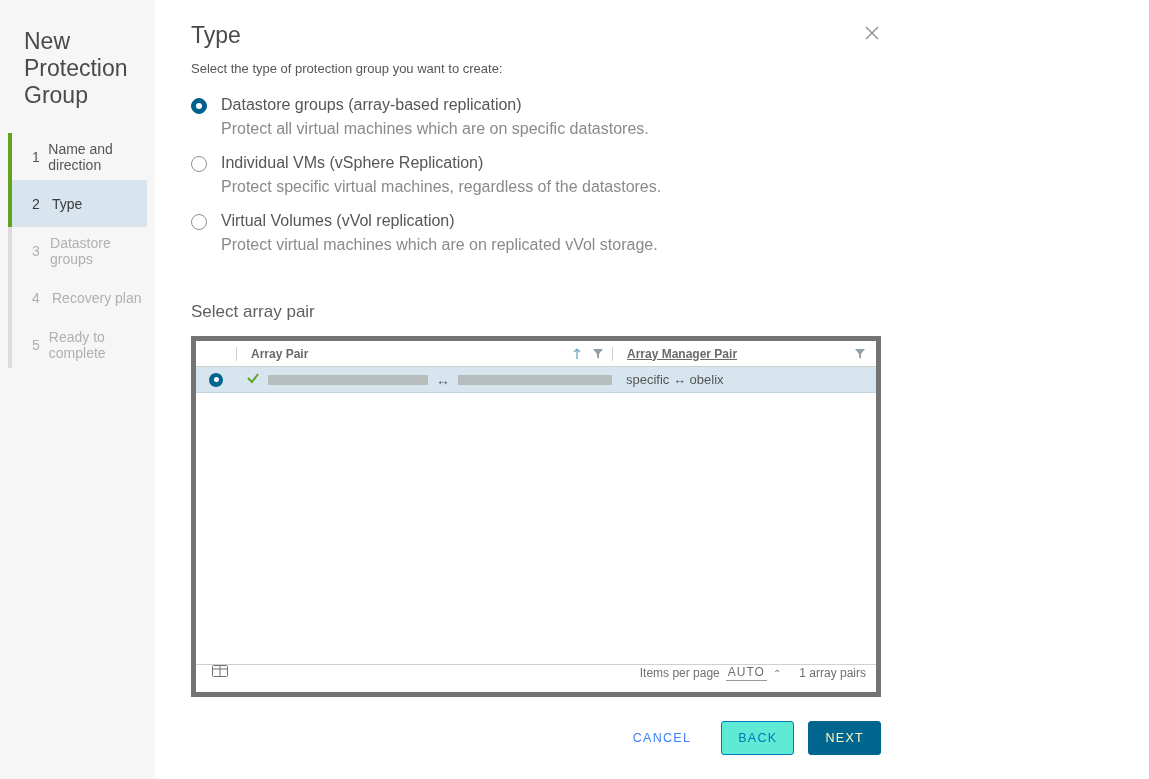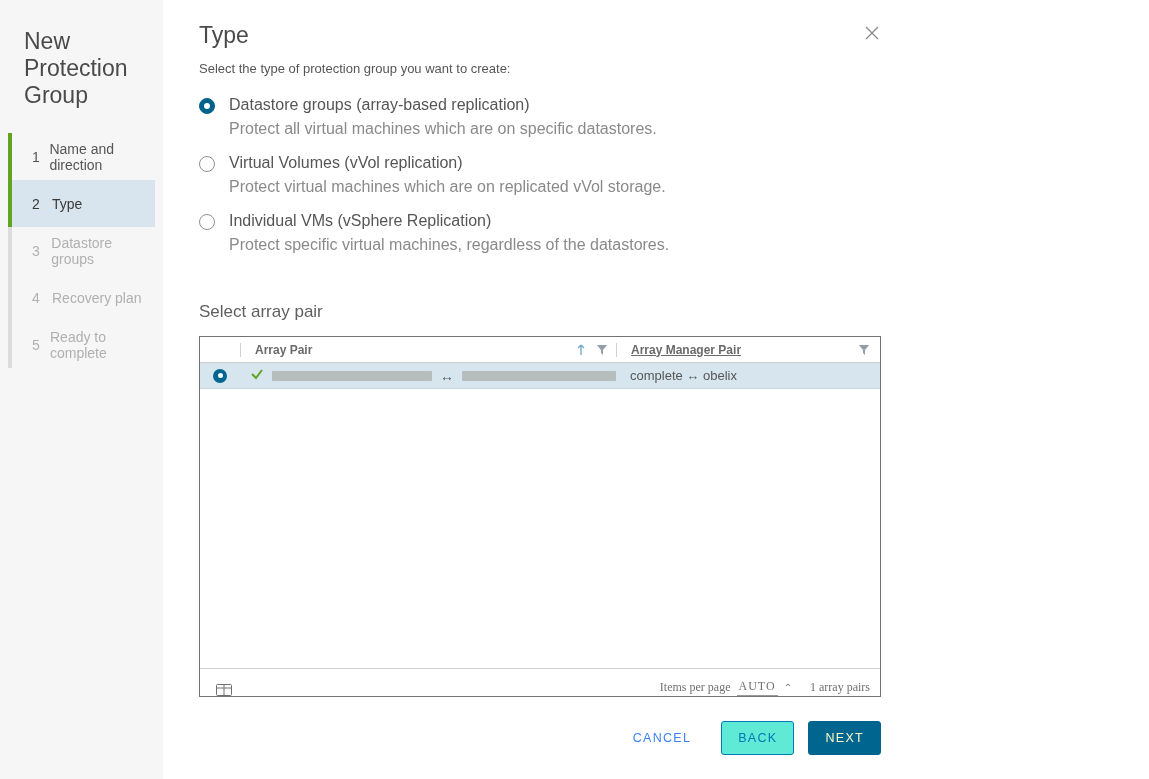--- a/index.html
+++ b/index.html
@@ -91,21 +91,21 @@
   
   .section-title {
     margin-top: 32px;
     font-size: 17px;
     font-weight: 300;
     color: #606060;
   }
 
   .table-wrap {
     margin-top: 14px;
-    border: 1px solid #737373;
+    border: 5px solid #737373;
     display: flex;
     flex-direction: column;
     height: 380px;
   }
   .thead {
     display: flex;
     align-items: center;
     height: 26px;
     border-bottom: 1px solid #d0d0d0;
     font-weight: 600;
@@ -133,25 +133,24 @@
     background: #006690; display: flex; align-items: center; justify-content: center;
   }
   .row-radio::after { content:""; width:5px; height:5px; border-radius:50%; background:#fff; }
   .check { color: #62a420; }
   .redact { height: 10px; background: #b7bcbc; border-radius: 1px; }
   .redact.a { width: 160px; }
   .redact.b { width: 154px; }
   .swap { color: #5c5c5c; font-size: 14px; }
 
   .tfoot {
-    display: flex; align-items: flex-end; justify-content: space-between;
+    display: flex; align-items: flex-start; justify-content: space-between;
     height: 28px; border-top: 1px solid #d0d0d0;
     font-size: 12px; color: #707070;
     padding: 0 10px 0 16px;
-    font-family: Liberation Serif, serif;
   }
   .tfoot .left-icon svg { display: block; }
   .tfoot .right { display: flex; align-items: center; gap: 18px; }
   .pager { display: flex; align-items: center; gap: 6px; }
   .pager-value { border-bottom: 1px solid #9a9a9a; padding: 0 2px 1px 2px; letter-spacing: 1px; }
   .pager-caret { font-size: 10px; color: #707070; }
 
   
   .footer {
     margin-top: auto;
@@ -224,29 +223,29 @@
       <div class="option">
         <span class="radio selected"></span>
         <div class="option-text">
           <div class="label">Datastore groups (array-based replication)</div>
           <div class="hint">Protect all virtual machines which are on specific datastores.</div>
         </div>
       </div>
       <div class="option">
         <span class="radio"></span>
         <div class="option-text">
-          <div class="label">Virtual Volumes (vVol replication)</div>
-          <div class="hint">Protect virtual machines which are on replicated vVol storage.</div>
+          <div class="label">Individual VMs (vSphere Replication)</div>
+          <div class="hint">Protect specific virtual machines, regardless of the datastores.</div>
         </div>
       </div>
       <div class="option">
         <span class="radio"></span>
         <div class="option-text">
-          <div class="label">Individual VMs (vSphere Replication)</div>
-          <div class="hint">Protect specific virtual machines, regardless of the datastores.</div>
+          <div class="label">Virtual Volumes (vVol replication)</div>
+          <div class="hint">Protect virtual machines which are on replicated vVol storage.</div>
         </div>
       </div>
     </div>
 
     <div class="section-title">Select array pair</div>
 
     <div class="table-wrap">
       <div class="thead">
         <div class="col-sel"></div>
         <div class="col-pair">
@@ -278,21 +277,21 @@
           <div class="cell-pair">
             <span class="check">
               <svg width="14" height="14" viewBox="0 0 14 14">
                   <path d="M2 7 L6 11 L12 3" stroke="#62a420" stroke-width="2" fill="none"></path>
                 </svg>
             </span>
             <span class="redact a"></span>
             <span class="swap">↔</span>
             <span class="redact b"></span>
           </div>
-          <div class="cell-mgr">complete ↔ obelix</div>
+          <div class="cell-mgr">specific ↔ obelix</div>
         </div>
       </div>
 
       <div class="tfoot">
         <span class="left-icon">
           <svg width="16" height="12" viewBox="0 0 16 12">
               <rect x="0.5" y="0.5" width="15" height="11" rx="1" fill="none" stroke="#707070"></rect>
               <line x1="0.5" y1="4" x2="15.5" y2="4" stroke="#707070"></line>
               <line x1="8" y1="0.5" x2="8" y2="11.5" stroke="#707070"></line>
             </svg>

